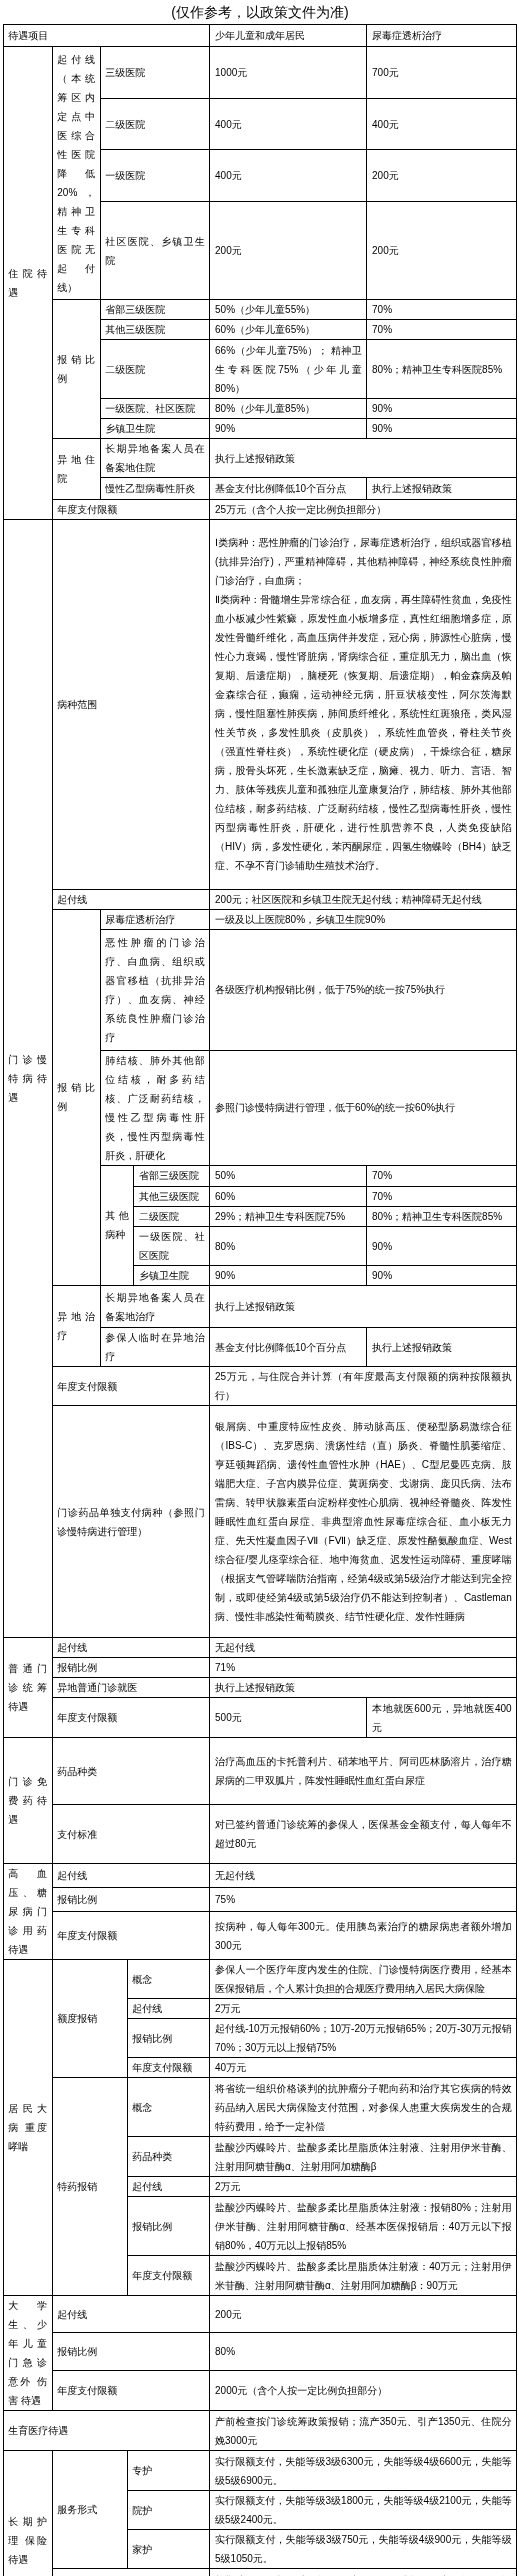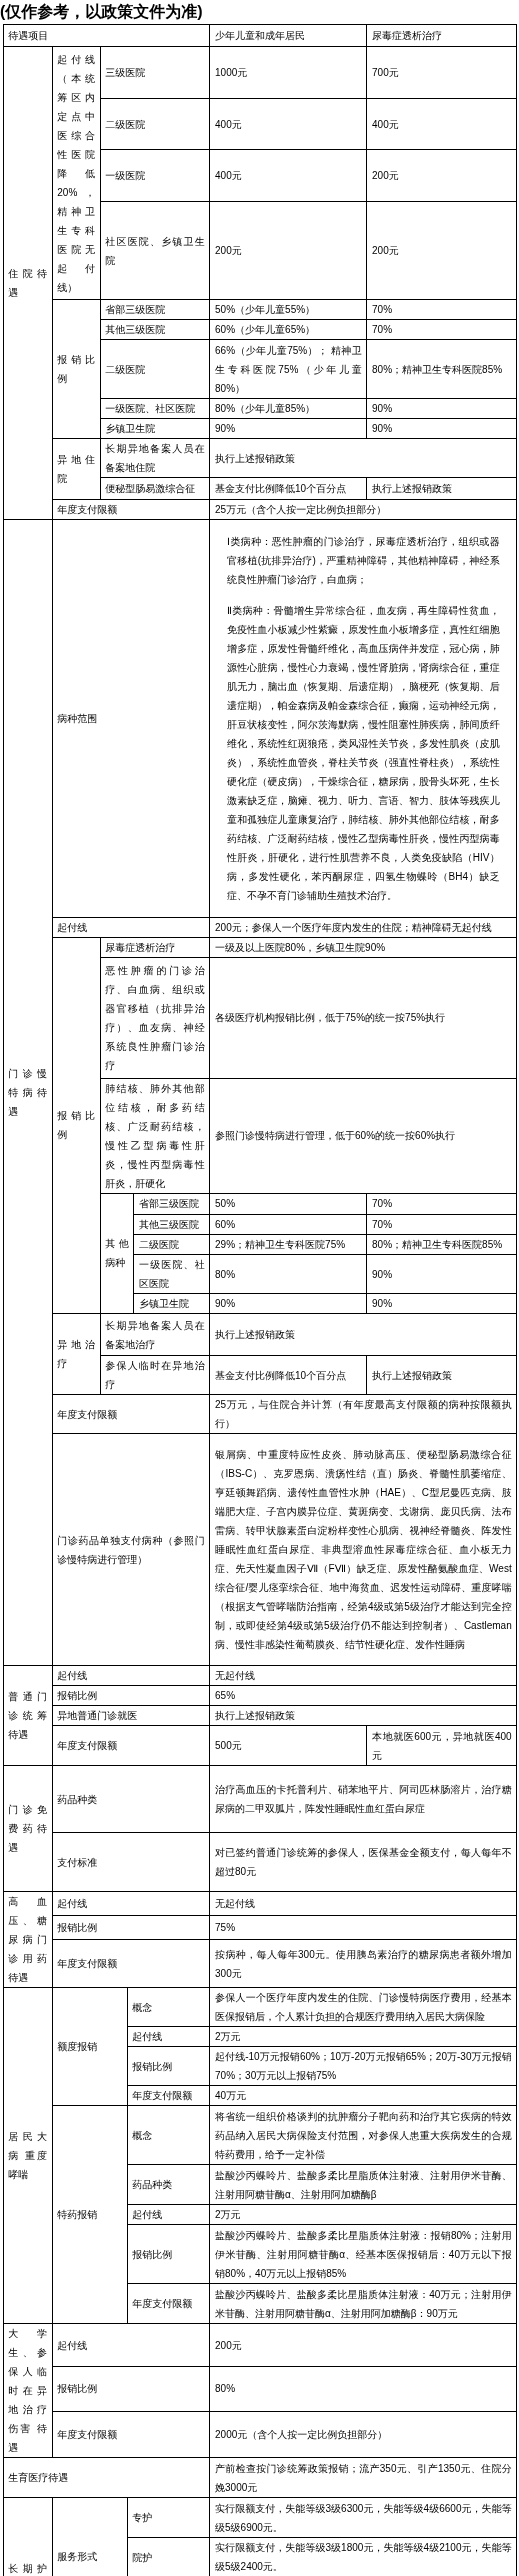--- a/index.html
+++ b/index.html
@@ -1,21 +1,21 @@
 <!DOCTYPE html>
 <html style="font-size:10.8px"><head>
 <meta charset="utf-8">
 <style>
   html,body { margin:0; padding:0; background:#ffffff; }
   body { width:520px; font-family:"Liberation Sans",sans-serif; color:#000; }
-  .page-title { font-size:16px; line-height:24px; height:24px; white-space:nowrap;font-weight:bold; }
+  .page-title { text-align:center; font-size:14px; line-height:24px; height:24px; white-space:nowrap; }
   table.benefits { border-collapse:collapse; table-layout:fixed; width:513px; margin:0 auto; border:1.3px solid #000; }
   td { border:0.7px solid #000; padding:0 4.7px; vertical-align:middle; font-size:10px;
        line-height:19px; text-align:justify; word-wrap:break-word; }
-  td p { margin:12px; }
+  td p { margin:0; }
 </style>
 </head>
 <body>
 
 <div class="page-title">(仅作参考，以政策文件为准)</div>
 
 <table class="benefits">
   <colgroup>
     <col style="width:49px">
       <col style="width:48px">
@@ -80,40 +80,40 @@
     <td colspan="3">乡镇卫生院</td>
     <td>90%</td>
     <td>90%</td>
   </tr>
   <tr style="height:39px">
     <td rowspan="2">异地住院</td>
     <td colspan="3">长期异地备案人员在备案地住院</td>
     <td colspan="2">执行上述报销政策</td>
   </tr>
   <tr style="height:21.6px">
-    <td colspan="3">便秘型肠易激综合征</td>
+    <td colspan="3">慢性乙型病毒性肝炎</td>
     <td>基金支付比例降低10个百分点</td>
     <td>执行上述报销政策</td>
   </tr>
   <tr style="height:19px">
     <td colspan="4">年度支付限额</td>
     <td colspan="2">25万元（含个人按一定比例负担部分）</td>
   </tr>
 
   <tr style="height:370px">
     <td rowspan="14">门诊慢特病待遇</td>
     <td colspan="4">病种范围</td>
     <td colspan="2">
       <p>Ⅰ类病种：恶性肿瘤的门诊治疗，尿毒症透析治疗，组织或器官移植(抗排异治疗)，严重精神障碍，其他精神障碍，神经系统良性肿瘤门诊治疗，白血病；</p>
       <p>Ⅱ类病种：骨髓增生异常综合征，血友病，再生障碍性贫血，免疫性血小板减少性紫癜，原发性血小板增多症，真性红细胞增多症，原发性骨髓纤维化，高血压病伴并发症，冠心病，肺源性心脏病，慢性心力衰竭，慢性肾脏病，肾病综合征，重症肌无力，脑出血（恢复期、后遗症期），脑梗死（恢复期、后遗症期），帕金森病及帕金森综合征，癫痫，运动神经元病，肝豆状核变性，阿尔茨海默病，慢性阻塞性肺疾病，肺间质纤维化，系统性红斑狼疮，类风湿性关节炎，多发性肌炎（皮肌炎），系统性血管炎，脊柱关节炎（强直性脊柱炎），系统性硬化症（硬皮病），干燥综合征，糖尿病，股骨头坏死，生长激素缺乏症，脑瘫、视力、听力、言语、智力、肢体等残疾儿童和孤独症儿童康复治疗，肺结核、肺外其他部位结核，耐多药结核、广泛耐药结核，慢性乙型病毒性肝炎，慢性丙型病毒性肝炎，肝硬化，进行性肌营养不良，人类免疫缺陷（HIV）病，多发性硬化，苯丙酮尿症，四氢生物蝶呤（BH4）缺乏症、不孕不育门诊辅助生殖技术治疗。</p>
     </td>
   </tr>
   <tr style="height:20px">
     <td colspan="4">起付线</td>
-    <td colspan="2">200元；参保人一个医疗年度内发生的住院；精神障碍无起付线</td>
+    <td colspan="2">200元；社区医院和乡镇卫生院无起付线；精神障碍无起付线</td>
   </tr>
   <tr style="height:17px">
     <td rowspan="8">报销比例</td>
     <td colspan="3">尿毒症透析治疗</td>
     <td colspan="2">一级及以上医院80%，乡镇卫生院90%</td>
   </tr>
   <tr style="height:121px">
     <td colspan="3">恶性肿瘤的门诊治疗、白血病、组织或器官移植（抗排异治疗）、血友病、神经系统良性肿瘤门诊治疗</td>
     <td colspan="2">各级医疗机构报销比例，低于75%的统一按75%执行</td>
   </tr>
@@ -166,21 +166,21 @@
     <td colspan="2">银屑病、中重度特应性皮炎、肺动脉高压、便秘型肠易激综合征（IBS-C）、克罗恩病、溃疡性结（直）肠炎、脊髓性肌萎缩症、亨廷顿舞蹈病、遗传性血管性水肿（HAE）、C型尼曼匹克病、肢端肥大症、子宫内膜异位症、黄斑病变、戈谢病、庞贝氏病、法布雷病、转甲状腺素蛋白淀粉样变性心肌病、视神经脊髓炎、阵发性睡眠性血红蛋白尿症、非典型溶血性尿毒症综合征、血小板无力症、先天性凝血因子Ⅶ（FⅦ）缺乏症、原发性酪氨酸血症、West综合征/婴儿痉挛综合征、地中海贫血、迟发性运动障碍、重度哮喘（根据支气管哮喘防治指南，经第4级或第5级治疗才能达到完全控制，或即使经第4级或第5级治疗仍不能达到控制者）、Castleman病、慢性非感染性葡萄膜炎、结节性硬化症、发作性睡病</td>
   </tr>
 
   <tr style="height:19px">
     <td rowspan="4">普通门诊统筹待遇</td>
     <td colspan="4">起付线</td>
     <td colspan="2">无起付线</td>
   </tr>
   <tr style="height:20px">
     <td colspan="4">报销比例</td>
-    <td colspan="2">65%</td>
+    <td colspan="2">71%</td>
   </tr>
   <tr style="height:19px">
     <td colspan="4">异地普通门诊就医</td>
     <td colspan="2">执行上述报销政策</td>
   </tr>
   <tr style="height:40px">
     <td colspan="4">年度支付限额</td>
     <td>500元</td>
     <td>本地就医600元，异地就医400元</td>
   </tr>
@@ -243,21 +243,21 @@
   <tr style="height:59px">
     <td colspan="2">报销比例</td>
     <td colspan="2">盐酸沙丙蝶呤片、盐酸多柔比星脂质体注射液：报销80%；注射用伊米苷酶、注射用阿糖苷酶α、经基本医保报销后：40万元以下报销80%，40万元以上报销85%</td>
   </tr>
   <tr style="height:40px">
     <td colspan="2">年度支付限额</td>
     <td colspan="2">盐酸沙丙蝶呤片、盐酸多柔比星脂质体注射液：40万元；注射用伊米苷酶、注射用阿糖苷酶α、注射用阿加糖酶β：90万元</td>
   </tr>
 
   <tr style="height:36px">
-    <td rowspan="3">大学生、参保人临时在异地治疗 伤害 待遇</td>
+    <td rowspan="3">大学生、少年儿童门急诊意外 伤害 待遇</td>
     <td colspan="4">起付线</td>
     <td colspan="2">200元</td>
   </tr>
   <tr style="height:38px">
     <td colspan="4">报销比例</td>
     <td colspan="2">80%</td>
   </tr>
   <tr style="height:39px">
     <td colspan="4">年度支付限额</td>
     <td colspan="2">2000元（含个人按一定比例负担部分）</td>

